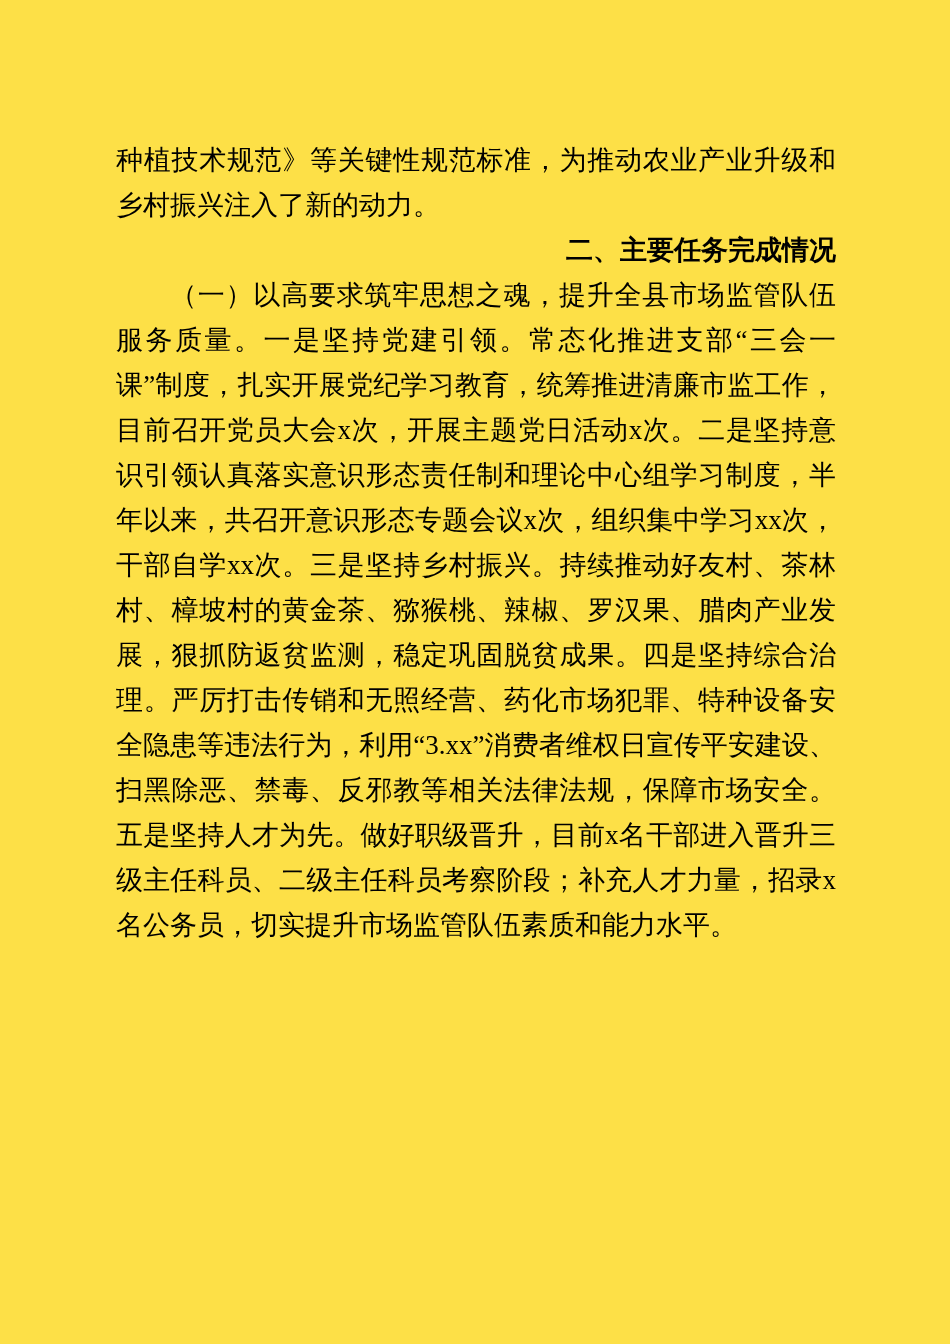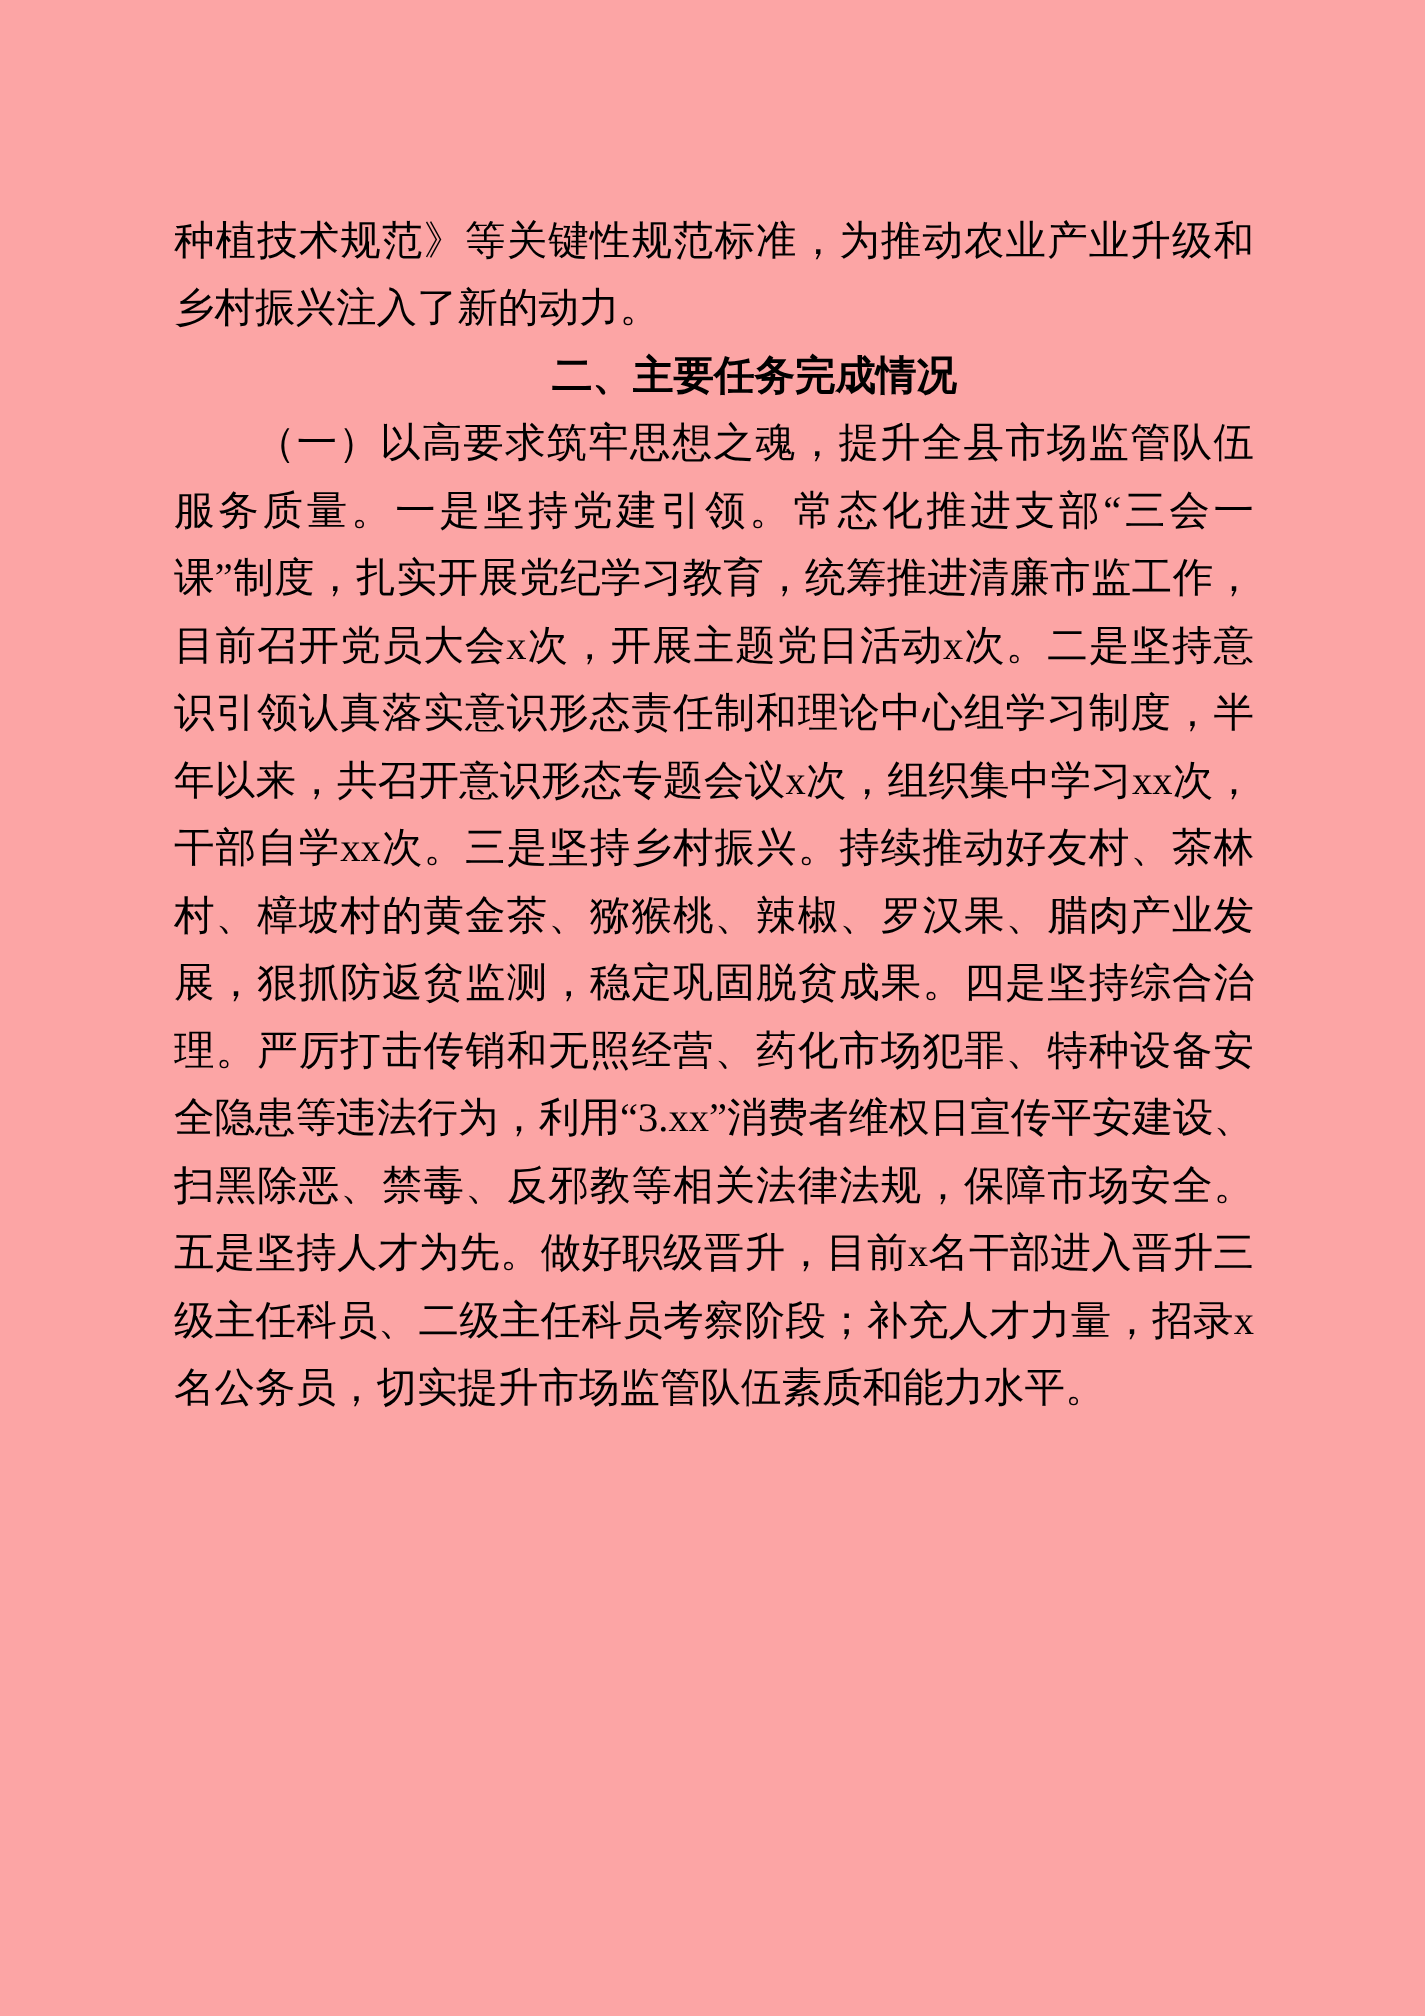--- a/index.html
+++ b/index.html
@@ -4,41 +4,41 @@
 <style>
   html, body {
     margin: 0;
     padding: 0;
     background: #ffffff;
   }
   .page {
     position: relative;
     width: 950px;
     height: 1344px;
-    background: #fca5a5;
+    background: #fde047;
     box-sizing: border-box;
     padding: 138px 114px 0 116px;
     overflow: hidden;
     font-family: "Liberation Serif", "DejaVu Serif", serif;
     color: #000000;
   }
   .para {
     margin: 0;
     font-size: 27px;
     line-height: 45px;
     text-align: justify;
     text-indent: 2em;
     word-break: break-all;
   }
   .para.continuation {
     text-indent: 0;
   }
   .para.heading {
     font-weight: bold;
-    text-align: center;
+    text-align: right;
   }
 </style>
 </head>
 <body>
 
 <div class="page">
   <p class="para continuation">种植技术规范》等关键性规范标准，为推动农业产业升级和乡村振兴注入了新的动力。</p>
 
   <p class="para heading">二、主要任务完成情况</p>
 

